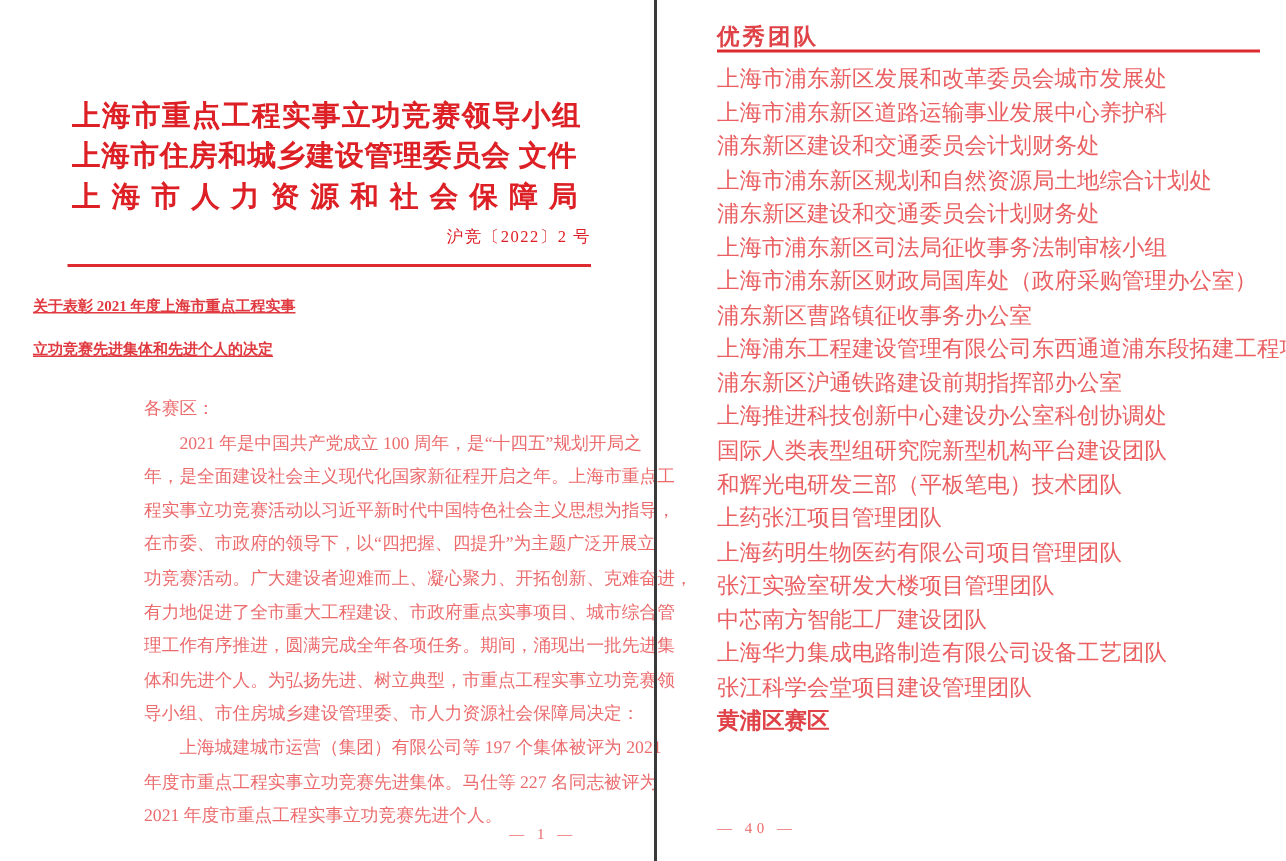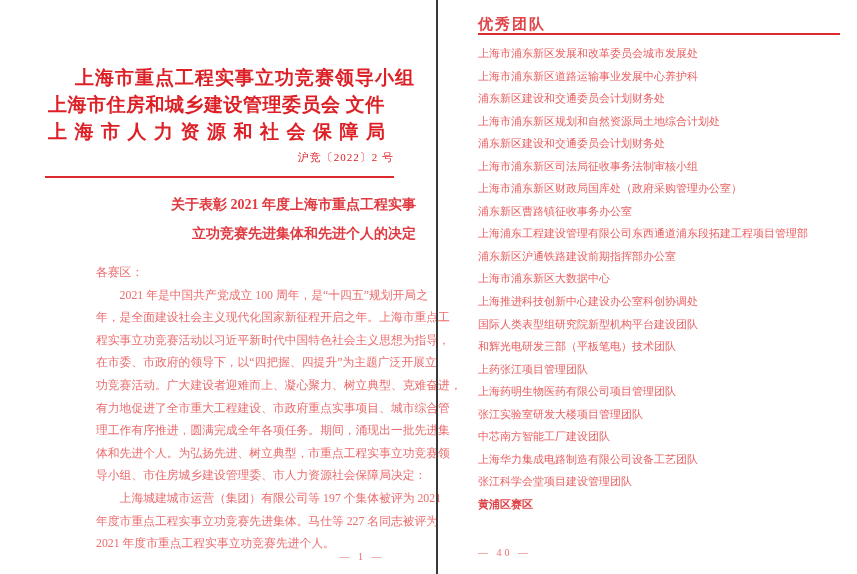--- a/index.html
+++ b/index.html
@@ -19,40 +19,41 @@
     background: var(--divider-dark, #3a3a3a);
   }
 
   
   .masthead {
     position: absolute; left: 48px; top: 64px; width: 348px;
     color: var(--masthead-red, #dd2026);
     font-weight: bold; font-size: 19px; line-height: 27px;
     white-space: nowrap;
   }
-  .masthead .ls-a { letter-spacing: 1px; margin-left: 27px; }
+  .masthead .ls-a { letter-spacing: 1px; }
   .masthead .ls-b { letter-spacing: 0.5px; }
   .masthead .ls-wide { letter-spacing: 7.5px; }
   .docnum {
     position: absolute; left: 48px; top: 150px; width: 346px;
     text-align: right;
     color: var(--masthead-red, #dd2026);
     font-size: 11px; letter-spacing: 1px;
   }
   .rule-left {
     position: absolute; left: 45px; top: 176px;
     width: 349px; height: 2px;
     background: var(--rule-red, #dd2a31);
   }
   .doc-title {
     position: absolute; left: 22px; top: 190px; width: 394px;
-    text-align: right;
+    text-align: left;
     color: var(--title-red, #e03a40);
-    font-weight: bold; font-size: 14px; line-height: 29px;
+    font-weight: bold; font-size: 10px; line-height: 29px;
     white-space: nowrap;
+    text-decoration: underline;
   }
   .doc-body {
     position: absolute; left: 48px; top: 261px; width: 360px;
     color: var(--body-red, #ec6b6d);
     font-size: 11.8px; line-height: 22.6px;
     white-space: nowrap;
     margin-left: 48px;
   }
   .pagenum-left {
     position: absolute; left: 320px; top: 551px; width: 84px;
@@ -68,21 +69,21 @@
     font-weight: bold; font-size: 15px; letter-spacing: 2px;
   }
   .rule-right {
     position: absolute; left: 38px; top: 33px;
     width: 362px; height: 2px;
     background: var(--rule-red, #dd2a31);
   }
   .team-list {
     position: absolute; left: 38px; top: 42px; width: 372px;
     color: var(--list-red, #ea5f61);
-    font-size: 11px; line-height: 22.55px;
+    font-size: 15px; line-height: 22.55px;
     white-space: nowrap;
   }
   .team-list .section-header {
     font-weight: bold;
     color: var(--bold-red, #df4348);
   }
   .pagenum-right {
     position: absolute; left: 38px; top: 547px;
     color: var(--body-red, #ec6b6d);
     font-size: 10px; letter-spacing: 3px;
@@ -107,21 +108,21 @@
     <div>关于表彰 2021 年度上海市重点工程实事</div>
     <div>立功竞赛先进集体和先进个人的决定</div>
   </div>
 
   <div class="doc-body">
     <div>各赛区：</div>
     <div>　　2021 年是中国共产党成立 100 周年，是“十四五”规划开局之</div>
     <div>年，是全面建设社会主义现代化国家新征程开启之年。上海市重点工</div>
     <div>程实事立功竞赛活动以习近平新时代中国特色社会主义思想为指导，</div>
     <div>在市委、市政府的领导下，以“四把握、四提升”为主题广泛开展立</div>
-    <div>功竞赛活动。广大建设者迎难而上、凝心聚力、树立典型、克难奋进，</div>
+    <div>功竞赛活动。广大建设者迎难而上、凝心聚力、开拓创新、克难奋进，</div>
     <div>有力地促进了全市重大工程建设、市政府重点实事项目、城市综合管</div>
     <div>理工作有序推进，圆满完成全年各项任务。期间，涌现出一批先进集</div>
     <div>体和先进个人。为弘扬先进、树立典型，市重点工程实事立功竞赛领</div>
     <div>导小组、市住房城乡建设管理委、市人力资源社会保障局决定：</div>
     <div>　　上海城建城市运营（集团）有限公司等 197 个集体被评为 2021</div>
     <div>年度市重点工程实事立功竞赛先进集体。马仕等 227 名同志被评为</div>
     <div>2021 年度市重点工程实事立功竞赛先进个人。</div>
   </div>
 
   <div class="pagenum-left">— 1 —</div>
@@ -139,21 +140,20 @@
     <div>上海市浦东新区发展和改革委员会城市发展处</div>
     <div>上海市浦东新区道路运输事业发展中心养护科</div>
     <div>浦东新区建设和交通委员会计划财务处</div>
     <div>上海市浦东新区规划和自然资源局土地综合计划处</div>
     <div>浦东新区建设和交通委员会计划财务处</div>
     <div>上海市浦东新区司法局征收事务法制审核小组</div>
     <div>上海市浦东新区财政局国库处（政府采购管理办公室）</div>
     <div>浦东新区曹路镇征收事务办公室</div>
     <div>上海浦东工程建设管理有限公司东西通道浦东段拓建工程项目管理部</div>
     <div>浦东新区沪通铁路建设前期指挥部办公室</div>
-    <div>上海市浦东新区大数据中心</div>
     <div>上海推进科技创新中心建设办公室科创协调处</div>
     <div>国际人类表型组研究院新型机构平台建设团队</div>
     <div>和辉光电研发三部（平板笔电）技术团队</div>
     <div>上药张江项目管理团队</div>
     <div>上海药明生物医药有限公司项目管理团队</div>
     <div>张江实验室研发大楼项目管理团队</div>
     <div>中芯南方智能工厂建设团队</div>
     <div>上海华力集成电路制造有限公司设备工艺团队</div>
     <div>张江科学会堂项目建设管理团队</div>
     <div class="section-header">黄浦区赛区</div>

